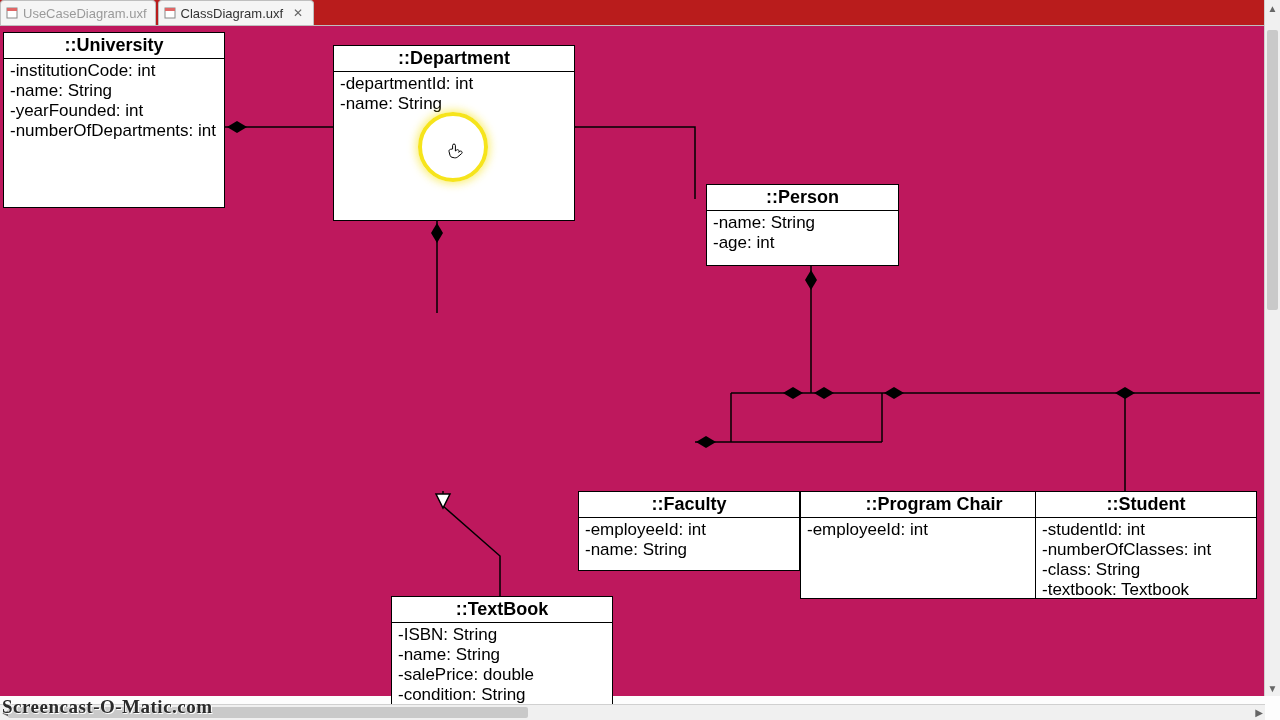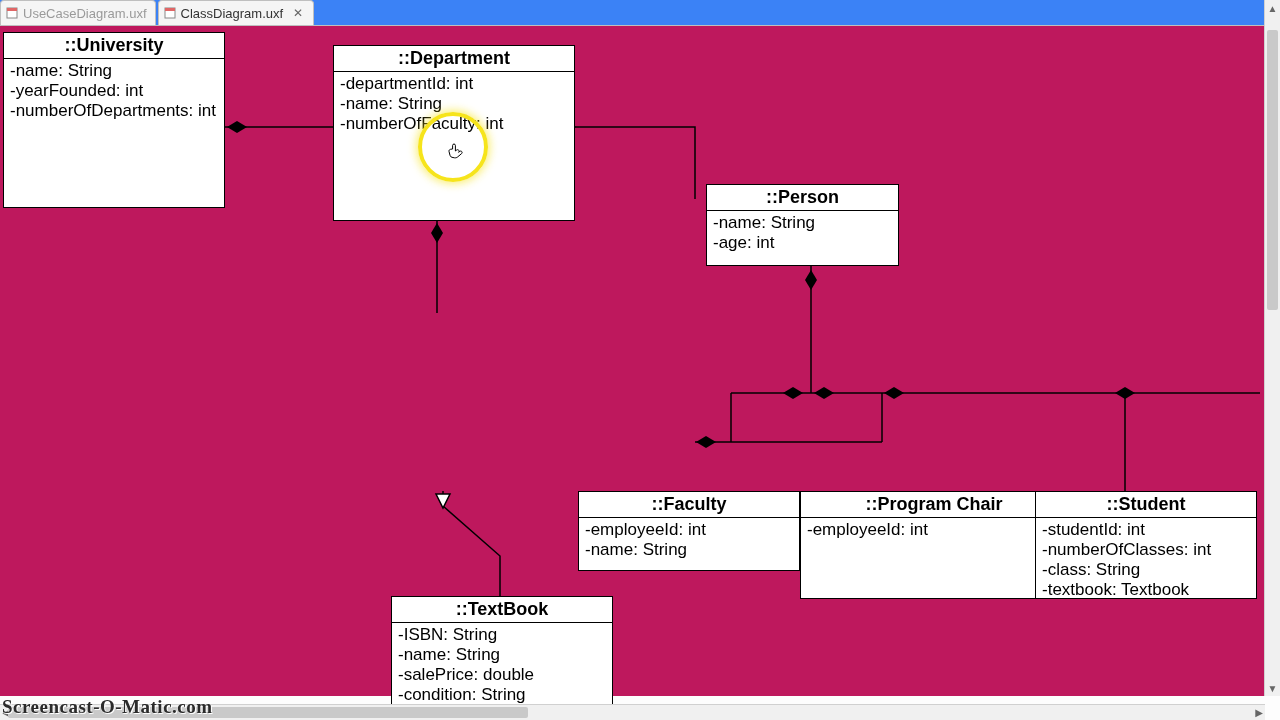--- a/index.html
+++ b/index.html
@@ -11,21 +11,21 @@
     background: #fdfdfd;
     overflow: hidden;
   }
   
   .tabbar {
     position: absolute;
     left: 0; top: 0;
     height: 26px;
     display: flex;
     align-items: flex-end;
-    background: #3b82f6;
+    background: #b91c1c;
     width: 1265px;
     border-bottom: 1px solid #bfbfbf;
     box-sizing: border-box;
   }
   .tab {
     display: flex;
     align-items: center;
     height: 24px;
     padding: 0 8px 0 4px;
     margin-right: 2px;
@@ -182,32 +182,32 @@
     <use href="#diamond" x="793" y="367"></use>
     <use href="#diamond" x="824" y="367"></use>
     <use href="#diamond" x="894" y="367"></use>
     <use href="#diamond" x="1125" y="367"></use>
     <use href="#diamond" x="706" y="416"></use>
   </svg>
 
   <div class="classbox" style="left:3px; top:6px; width:222px; height:176px;">
     <div class="title">::University</div>
     <div class="attrs">
+      <div>-institutionCode: int</div>
       <div>-name: String</div>
       <div>-yearFounded: int</div>
       <div>-numberOfDepartments: int</div>
     </div>
   </div>
 
   <div class="classbox" style="left:333px; top:19px; width:242px; height:176px;">
     <div class="title">::Department</div>
     <div class="attrs">
       <div>-departmentId: int</div>
       <div>-name: String</div>
-      <div>-numberOfFaculty: int</div>
     </div>
   </div>
 
   <div class="classbox" style="left:706px; top:158px; width:193px; height:82px;">
     <div class="title">::Person</div>
     <div class="attrs">
       <div>-name: String</div>
       <div>-age: int</div>
     </div>
   </div>

